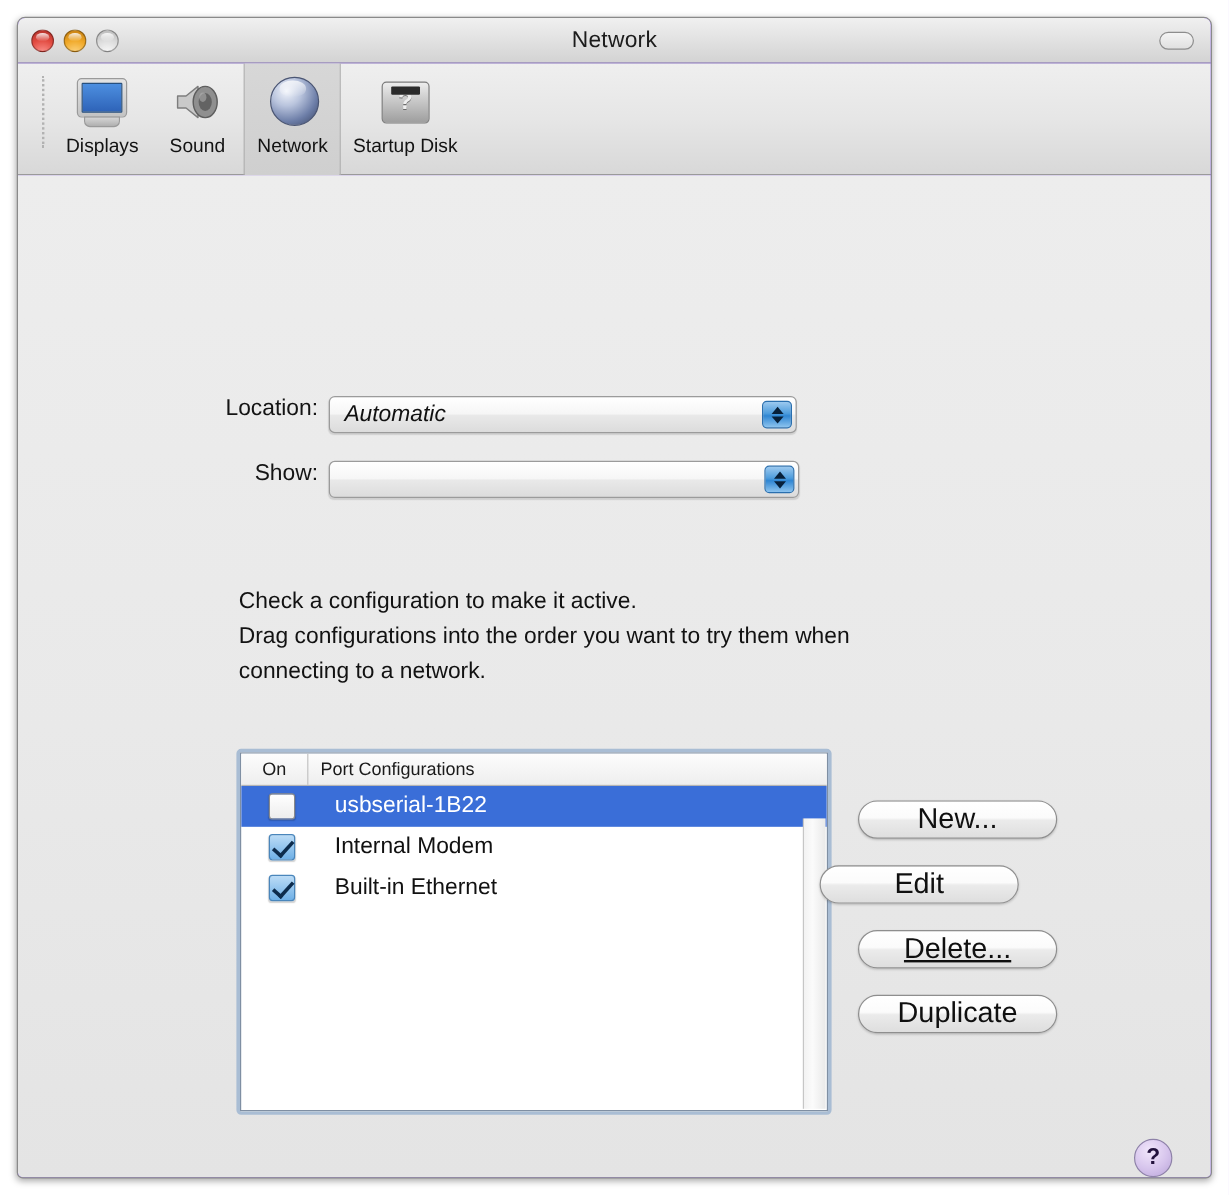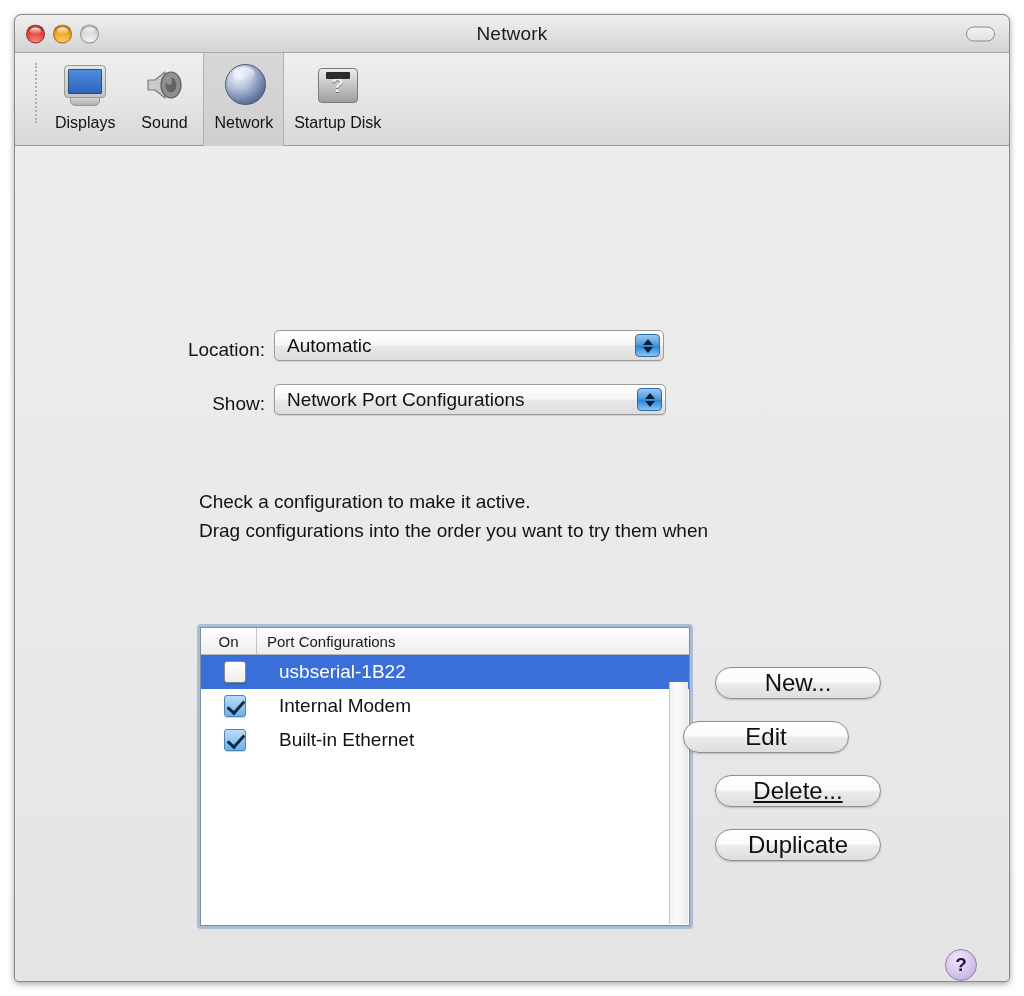--- a/index.html
+++ b/index.html
@@ -112,21 +112,21 @@
   
   #content {
     flex: 1 1 auto;
     position: relative;
     background: linear-gradient(to bottom, #ededed 0%, #e9e9e9 55%, #e4e4e4 100%);
   }
 
   .row-field {
     position: absolute;
     display: flex;
-    align-items: flex-end;
+    align-items: flex-start;
   }
   .field-label {
     font-size: 19px;
     color: #141414;
     text-align: right;
     width: 110px;
     margin-right: 9px;
   }
   .popup {
     position: relative;
@@ -137,20 +137,21 @@
     box-shadow: 0 1px 1px rgba(0,0,0,.12);
     display: flex;
     align-items: center;
     padding-left: 12px;
     cursor: default;
   }
   .popup-value {
     font-size: 19px;
     color: #111;
     white-space: nowrap;
+    font-style: italic;
   }
   .popup-arrows {
     position: absolute;
     right: 3px; top: 3px;
     width: 25px; height: 23px;
     border-radius: 4px;
     background: linear-gradient(to bottom, #9cc9ef 0%, #4e9ddd 45%, #2f86d3 55%, #8cc3ee 100%);
     border: 1px solid #2a6fae;
     display: flex;
     flex-direction: column;
@@ -412,31 +413,31 @@
         <span class="popup-arrows">
           <span class="tri-up"></span>
             <span class="tri-dn"></span>
         </span>
       </div>
     </div>
 
     <div class="row-field" style="left:140px; top:238px;">
       <div class="field-label">Show:</div>
       <div class="popup" style="width:392px;">
-        <span class="popup-value">Network Port Configurations</span>
         <span class="popup-arrows">
           <span class="tri-up"></span>
             <span class="tri-dn"></span>
         </span>
       </div>
     </div>
 
     <div id="instructions">
       <div>Check a configuration to make it active.</div>
       <div>Drag configurations into the order you want to try them when</div>
+      <div>connecting to a network.</div>
     </div>
 
     <div id="list-focus">
       <div id="list-inner">
         <div id="list-head">
           <div class="head-on">On</div>
           <div class="head-name">Port Configurations</div>
         </div>
         <div id="list-body">
 

